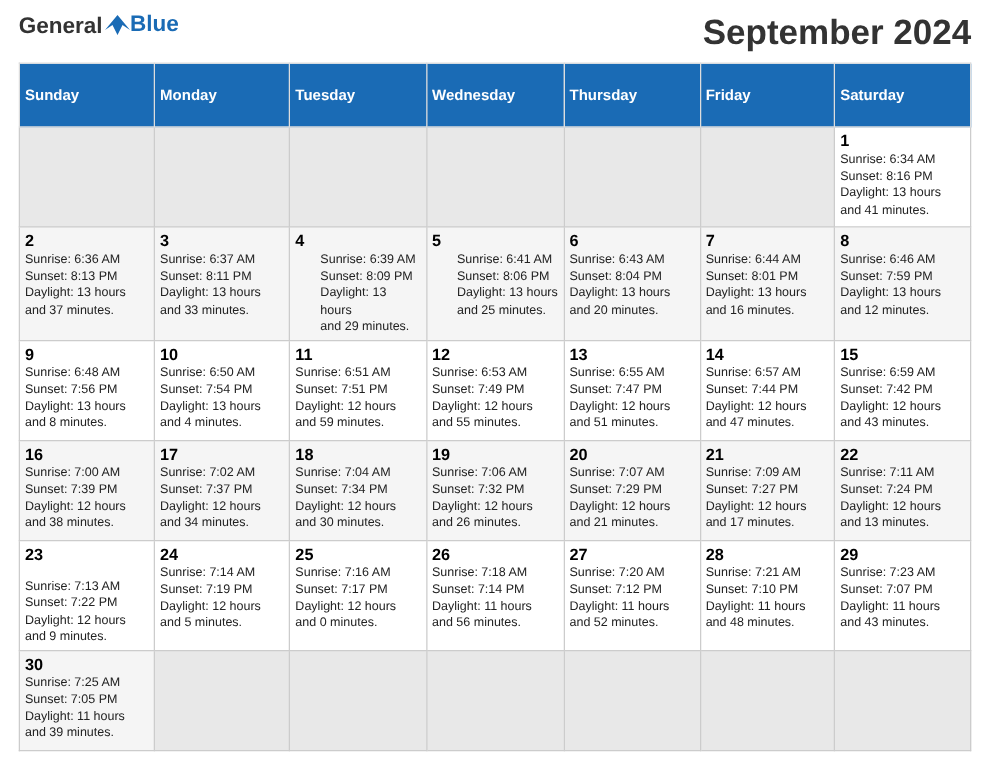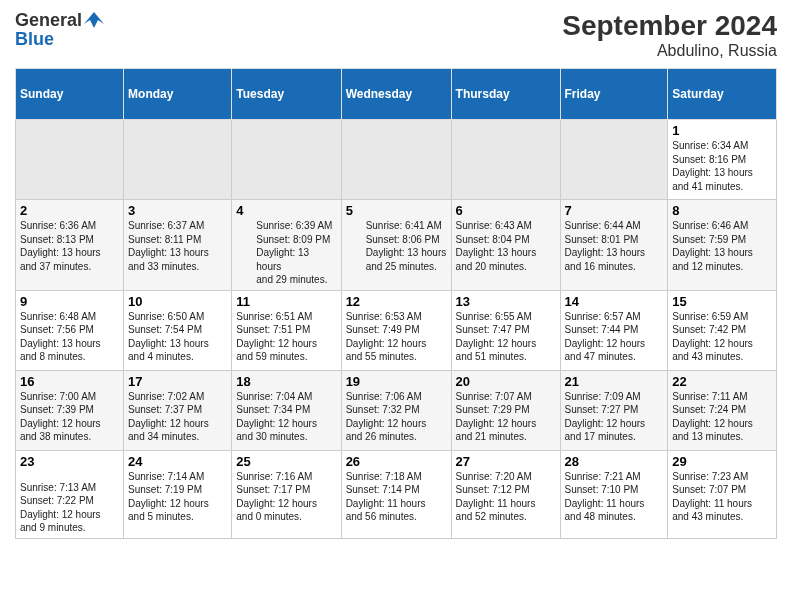--- a/index.html
+++ b/index.html
@@ -15,21 +15,20 @@
       padding: 10px 15px;
     }
     .header {
       display: flex;
       justify-content: space-between;
       align-items: flex-start;
       margin-bottom: 8px;
     }
     .logo {
       display: flex;
-      flex-direction: column;
       align-items: flex-start;
     }
     .logo-general {
       font-size: 18px;
       font-weight: bold;
       color: #333;
       line-height: 1;
     }
     .logo-blue {
       font-size: 18px;
@@ -101,21 +100,20 @@
       <div style="display:flex; align-items:center;">
         <span class="logo-general">General</span>
         <svg width="20" height="20" viewBox="0 0 20 20" style="margin-left:2px;">
           <polygon points="10,2 20,14 14,10 10,18 6,10 0,14" fill="#1a6bb5"></polygon>
         </svg>
       </div>
       <span class="logo-blue">Blue</span>
     </div>
     <div class="title-section">
       <h1>September 2024</h1>
-      <h2>Abdulino, Russia</h2>
     </div>
   </div>
 
   <table>
     <thead>
       <tr>
       <th>Sunday</th>
           <th>Monday</th>
           <th>Tuesday</th>
           <th>Wednesday</th>
@@ -337,15 +335,30 @@
 and 48 minutes.</div>
           </td>
           <td>
             <span class="day-num">29</span>
             <div class="day-info" style="white-space: pre-line;">Sunrise: 7:23 AM
 Sunset: 7:07 PM
 Daylight: 11 hours
 and 43 minutes.</div>
           </td>
         </tr>
+        <tr>
+          <td>
+            <span class="day-num">30</span>
+            <div class="day-info" style="white-space: pre-line;">Sunrise: 7:25 AM
+Sunset: 7:05 PM
+Daylight: 11 hours
+and 39 minutes.</div>
+          </td>
+          <td class="empty-cell"></td>
+          <td class="empty-cell"></td>
+          <td class="empty-cell"></td>
+          <td class="empty-cell"></td>
+          <td class="empty-cell"></td>
+          <td class="empty-cell"></td>
+        </tr>
       </tbody>
   </table>
 </div>
 
 </body></html>

